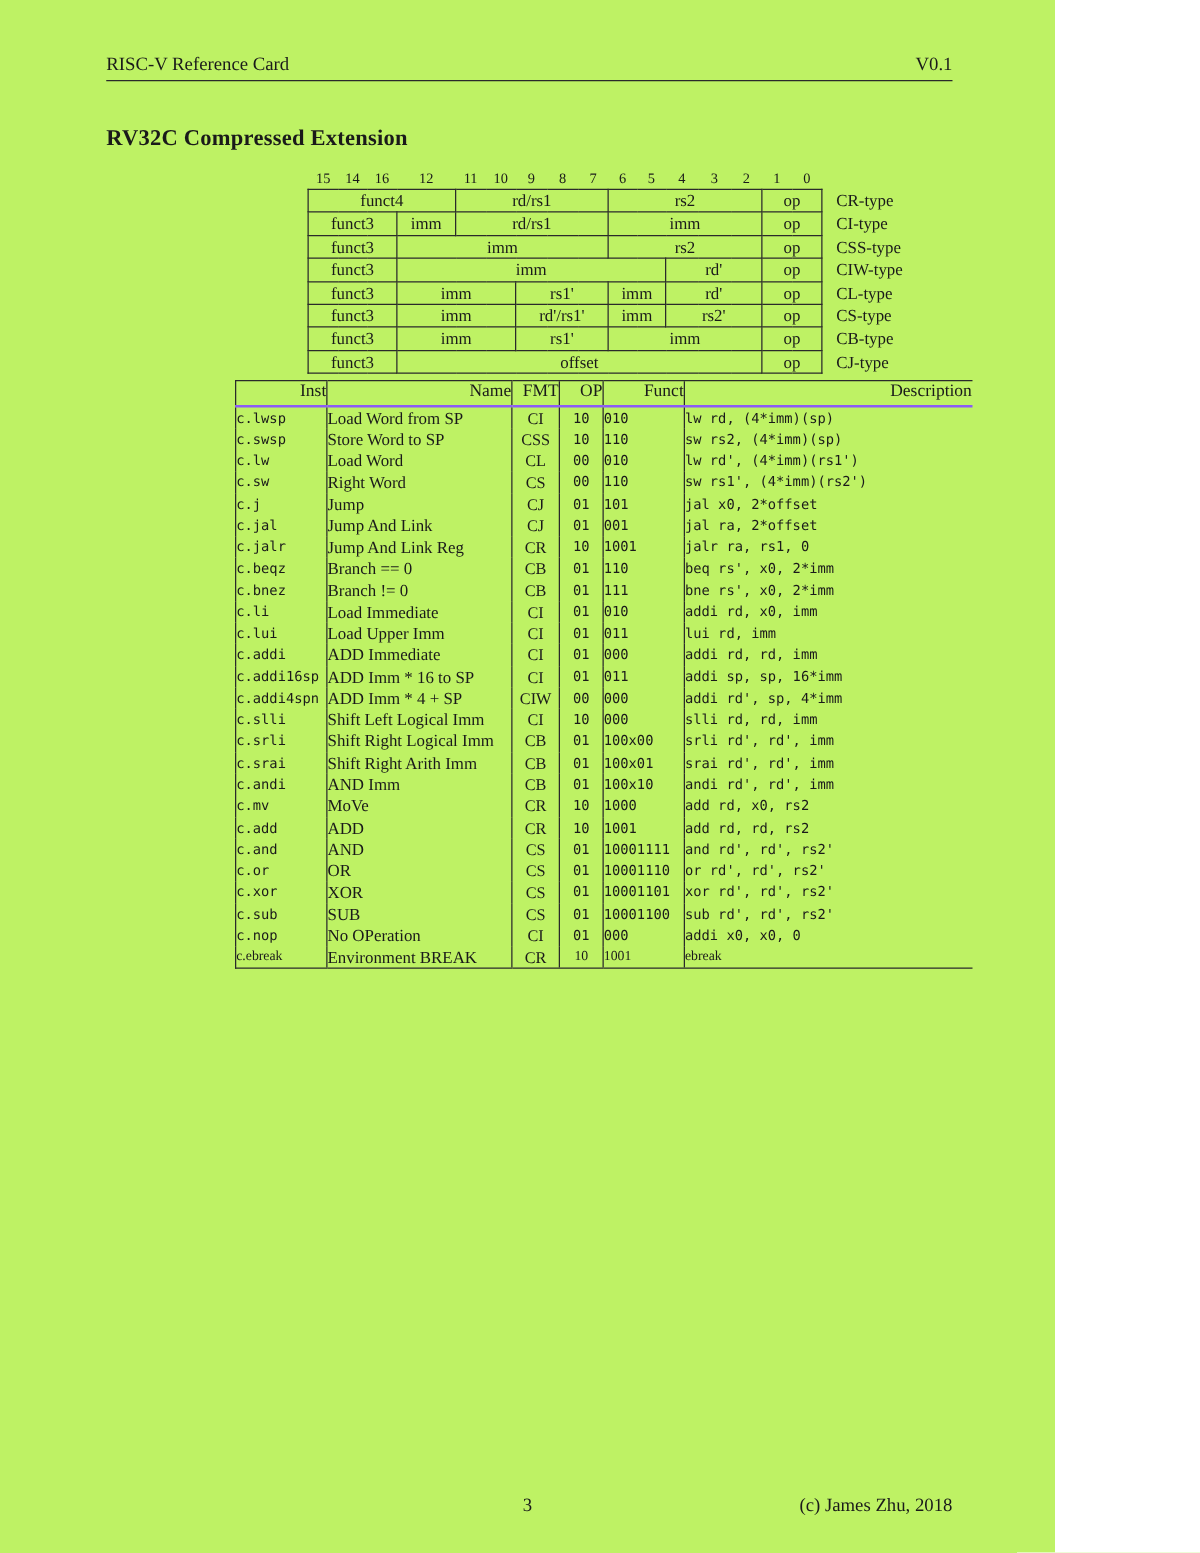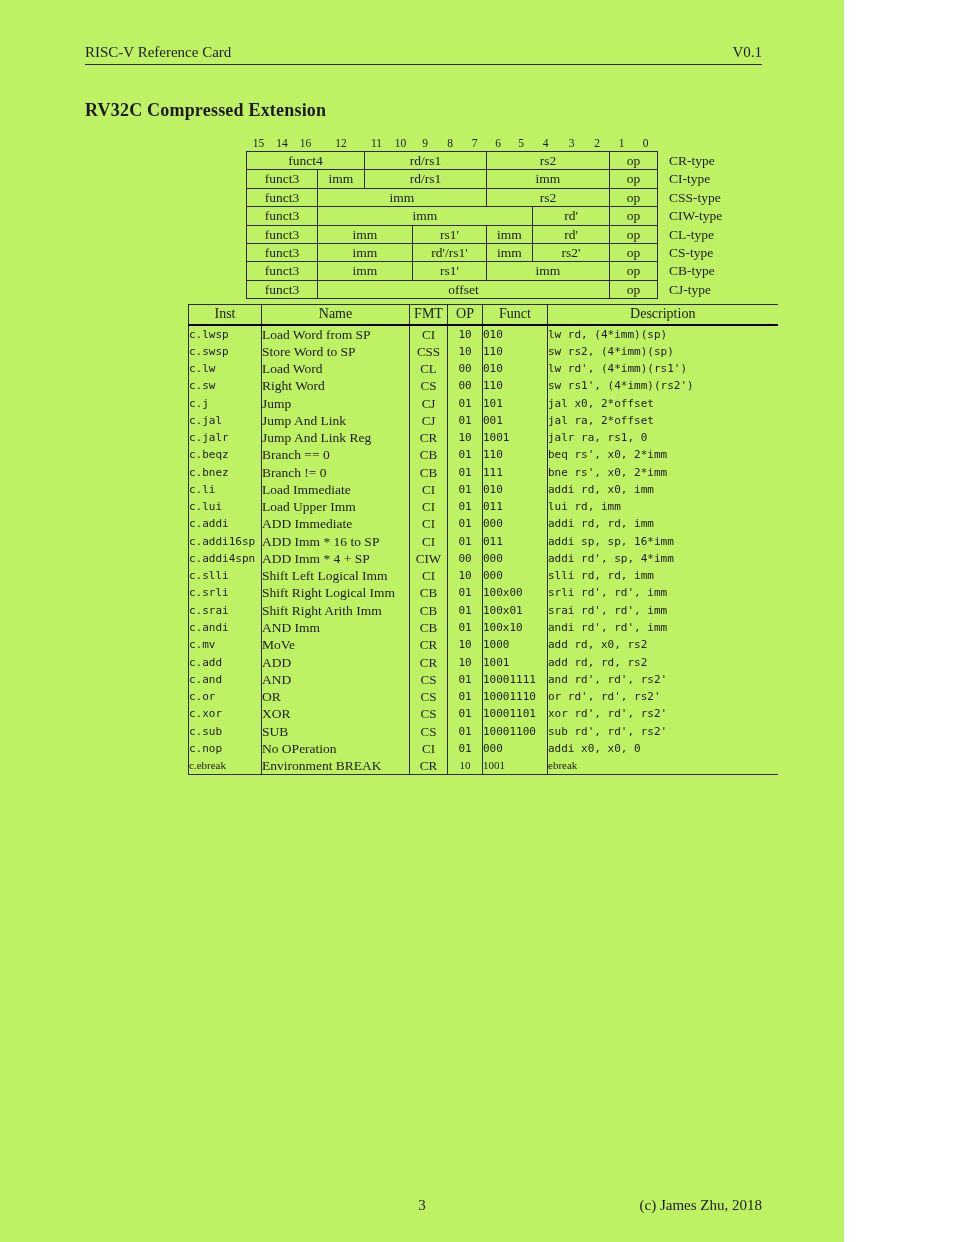--- a/index.html
+++ b/index.html
@@ -26,22 +26,22 @@
   table.fmt td.bit { border:1px solid #2a2a2a; }
   table.fmt td.type { border:none; text-align:left; padding-left:11px; font-size:13.5px; }
   
   .inst-wrap { position:absolute; left:188px; top:304px; }
   table.inst { border-collapse:collapse; table-layout:fixed; }
   table.inst th, table.inst td {
     padding:0; height:17.26px; line-height:17.26px;
     border-left:1px solid #2a2a2a; white-space:nowrap; overflow:hidden;
   }
   table.inst thead th {
-    border-top:1.2px solid #2a2a2a; border-bottom:2px solid #000000;
-    font-weight:normal; font-size:14px; text-align:center; height:18.5px; line-height:18.5px;margin-top:31px;
+    border-top:1.2px solid #2a2a2a; border-bottom:2px solid #8b5cf6;
+    font-weight:normal; font-size:14px; text-align:right; height:18.5px; line-height:18.5px;margin-top:31px;
   }
   table.inst tbody tr:last-child td { border-bottom:1.5px solid #2a2a2a;font-family:Liberation Serif, serif; }
   .col-inst  { font-family:"DejaVu Sans Mono", monospace; font-size:11px; padding-left:6px; }
   .col-name  { font-size:13.5px; padding-left:8px; }
   .col-fmt   { font-size:13px; text-align:center; padding-left:0; }
   .col-op    { font-family:"DejaVu Sans Mono", monospace; font-size:11px; text-align:center; padding-left:0; }
   .col-funct { font-family:"DejaVu Sans Mono", monospace; font-size:11px; padding-left:8px; }
   .col-desc  { font-family:"DejaVu Sans Mono", monospace; font-size:11px; padding-left:8px; }
   th.h-inst { padding-left:6px; }
   th.h-name, th.h-funct, th.h-desc { padding-left:8px; }

